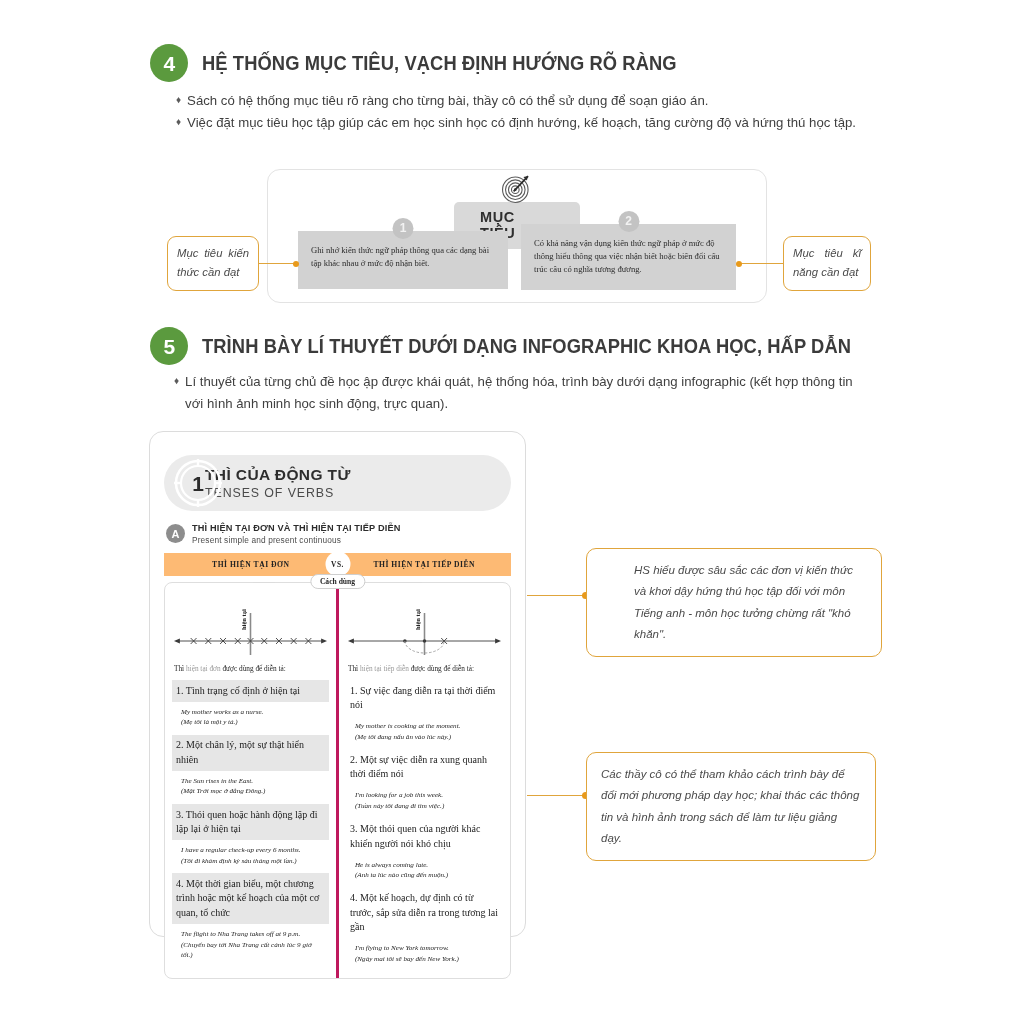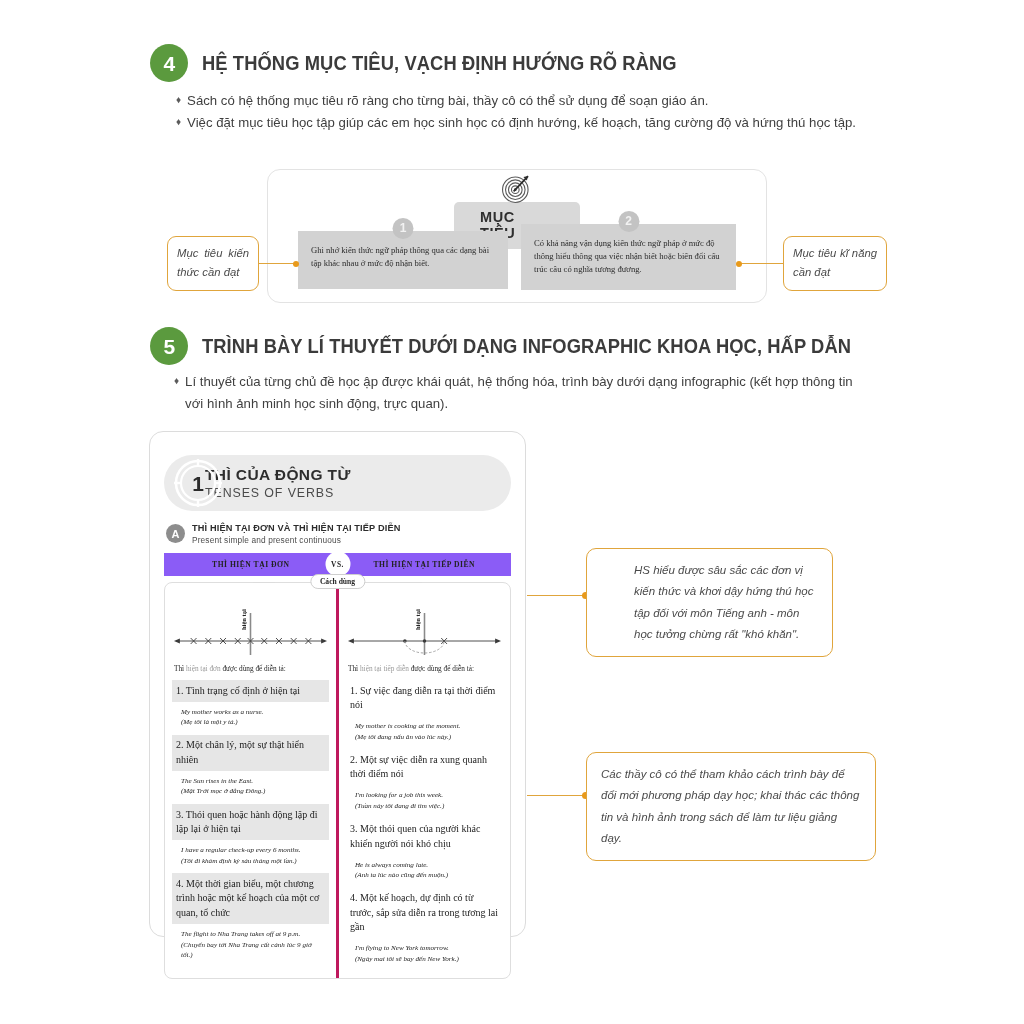--- a/index.html
+++ b/index.html
@@ -63,21 +63,21 @@
   #mt-box-1 { left: 298px; top: 231px; width: 210px; height: 58px; }
   #mt-box-2 { left: 521px; top: 224px; width: 215px; height: 66px; }
 
   .ocallout {
     position: absolute; border: 1.4px solid #e0a53c; border-radius: 9px;
     background: #fff; color: #4a4a4a;
     font-size: 11.3px; font-style: italic; line-height: 1.72;
     padding: 7px 9px; text-align: justify;
   }
   #oc-left  { left: 167px; top: 236px; width: 92px; }
-  #oc-right { left: 783px; top: 236px; width: 104px; }
+  #oc-right { left: 783px; top: 236px; width: 88px; }
   .oc-line { position: absolute; height: 1.2px; background: #e0a53c; }
   .oc-dot  { position: absolute; width: 6px; height: 6px; border-radius: 50%; background: #e89a1c; }
 
   
   .book {
     position: absolute; left: 149px; top: 431px; width: 377px; height: 506px;
     border: 1px solid #dcdcdc; border-radius: 14px; background: #fff;
     padding: 15px 14px;
   }
   .bk-title-bar {
@@ -95,21 +95,21 @@
   .bk-sub { display: flex; align-items: center; gap: 7px; margin: 12px 0 8px 2px; }
   .bk-sub-badge {
     width: 19px; height: 19px; border-radius: 50%; background: #8d8d8d;
     color: #fff; font-size: 11px; font-weight: bold;
     display: flex; align-items: center; justify-content: center; flex: 0 0 auto;
   }
   .bk-sub-v { font-size: 9.2px; font-weight: bold; color: #2c2c2c; letter-spacing: 0.15px; line-height: 1.25; }
   .bk-sub-e { font-size: 8.3px; color: #4d4d4d; letter-spacing: 0.15px; line-height: 1.25; }
 
   .cmp-head {
-    position: relative; display: flex; background: #8b5cf6;
+    position: relative; display: flex; background: #fdba74;
     height: 23px; align-items: center;
     font-family: "Liberation Serif", serif; font-size: 7.6px;
     font-weight: bold; letter-spacing: 0.5px; color: #232323;
   }
   .cmp-head > div { flex: 1; text-align: center; }
   .cmp-vs {
     position: absolute; left: 50%; top: 50%; transform: translate(-50%,-50%);
     width: 25px; height: 25px; border-radius: 50%; background: #fff;
     display: flex; align-items: center; justify-content: center;
     font-family: "Liberation Serif", serif; font-size: 7.4px; font-weight: bold; color: #222;
@@ -148,21 +148,21 @@
     font-style: italic; color: #1b1b1b; padding: 5px 4px 5px 9px; line-height: 1.5;
   }
 
   
   .rcallout {
     position: absolute; border: 1.5px solid #e0a53c; border-radius: 10px;
     background: #fff; color: #4a4a4a;
     font-size: 11.5px; font-style: italic; line-height: 1.85;
     padding: 11px 14px; text-align: left;
   }
-  #rc-1 { left: 586px; top: 548px; width: 247px; padding-left: 47px; }
+  #rc-1 { left: 586px; top: 548px; width: 296px; padding-left: 47px; }
   #rc-2 { left: 586px; top: 752px; width: 290px; }
 
   .ln { position: absolute; height: 1.3px; background: #e0a53c; }
   .dt { position: absolute; width: 7px; height: 7px; border-radius: 50%; background: #e89a1c; }
 </style>
 </head>
 <body>
 
 <div class="page">
 

